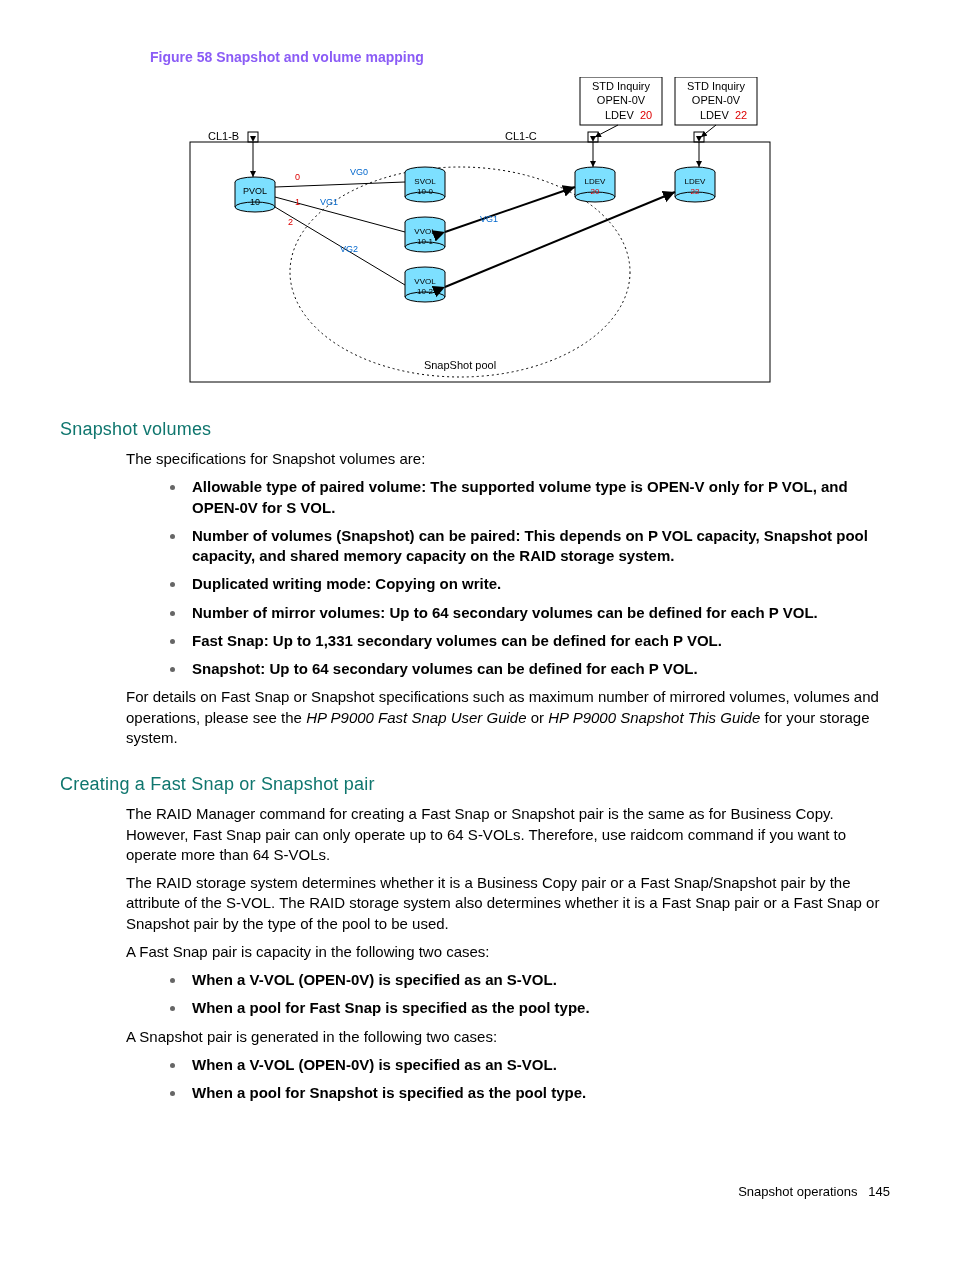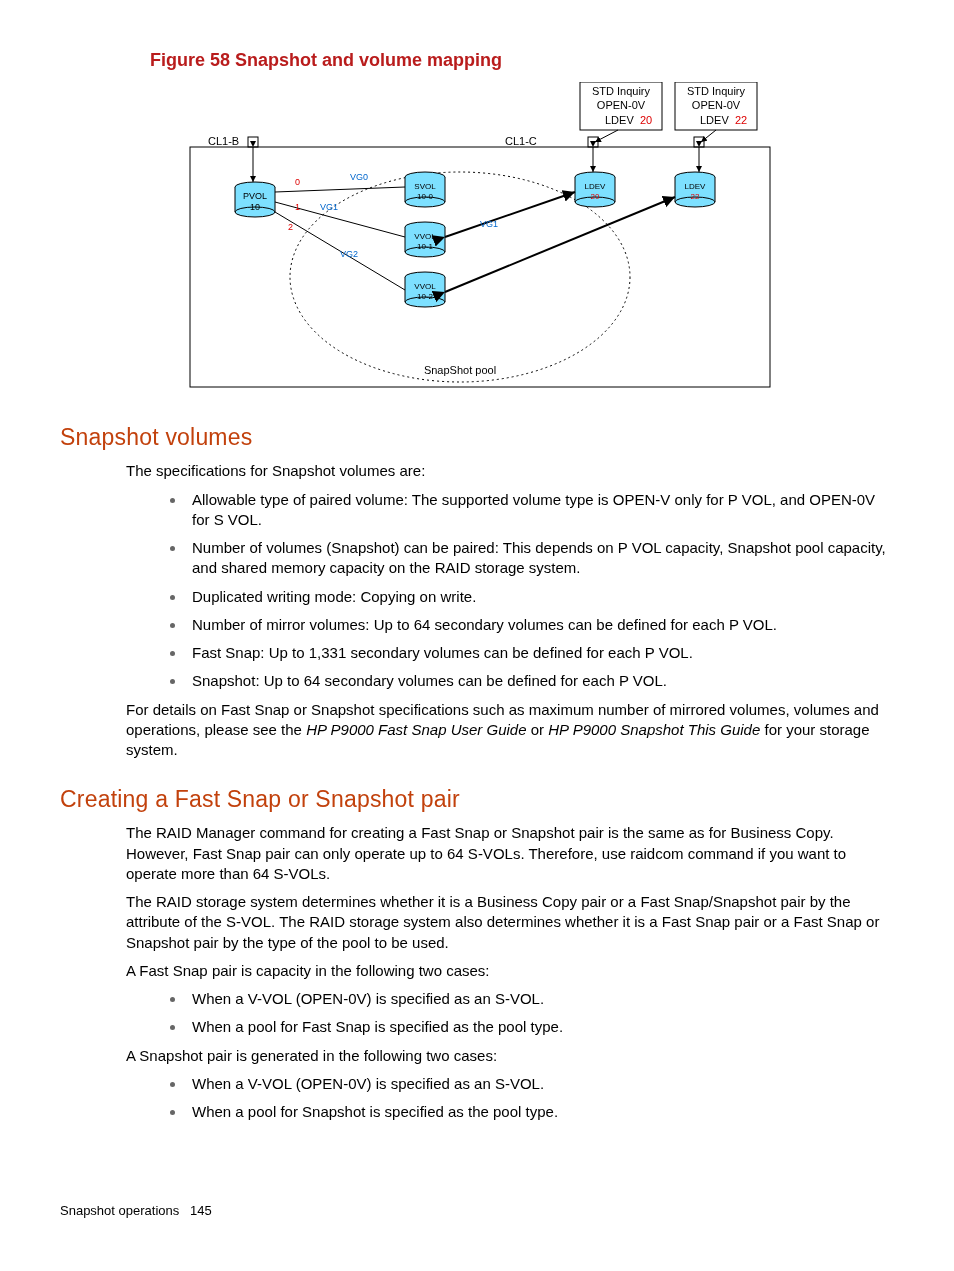--- a/index.html
+++ b/index.html
@@ -6,55 +6,56 @@
     font-family: Arial, Helvetica, sans-serif;
     font-size: 15px;
     color: #000;
     margin: 0;
     padding: 48px 60px 40px 60px;
     width: 954px;
     box-sizing: border-box;
     line-height: 1.35;
   }
   .figure-caption {
-    color: #b91c1c;
+    color: #8b5cf6;
     font-weight: bold;
-    font-size: 18px;
+    font-size: 14px;
     margin-left: 90px;
     margin-bottom: 10px;
   }
   .figure-placeholder {
     margin-left: 120px;
     margin-bottom: 30px;
   }
   h2 {
-    color: #c2410c;
+    color: #0f766e;
     font-weight: normal;
-    font-size: 23px;
+    font-size: 18px;
     margin: 24px 0 8px 0;
     letter-spacing: 0.2px;
   }
   .body-text {
     margin-left: 66px;
     margin-bottom: 8px;
   }
   ul {
     margin: 6px 0 8px 90px;
     padding-left: 36px;
   }
   li {
     margin-bottom: 8px;
     padding-left: 6px;
+    font-weight: bold;
   }
   li::marker {
     color: #666;
   }
   .italic { font-style: italic; }
   .footer {
-    text-align: left;
+    text-align: right;
     font-size: 13px;
     margin-top: 80px;
     padding-right: 4px;
   }
   svg { display: block; }
 </style>
 </head>
 <body>
 
 <div class="figure-caption">Figure 58 Snapshot and volume mapping</div>

